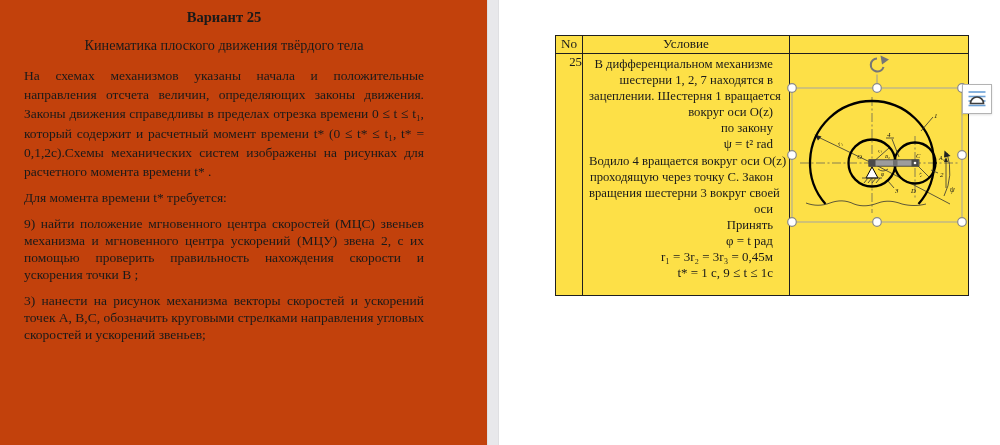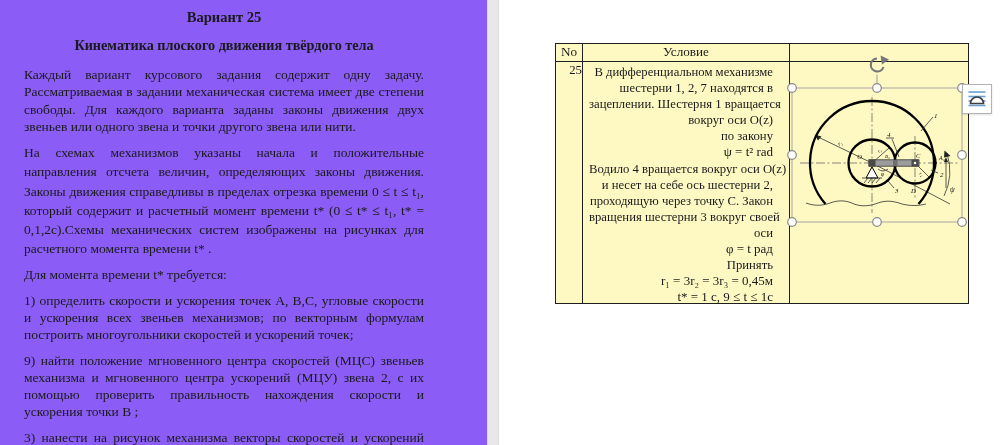--- a/index.html
+++ b/index.html
@@ -1,35 +1,35 @@
 <!DOCTYPE html>
 <html><head>
 <meta charset="utf-8">
 <style>
   html,body{margin:0;padding:0;}
   body{width:1000px;height:445px;background:#ffffff;overflow:hidden;
        font-family:"Liberation Serif", serif;color:#1a1a1a;}
   .canvas{position:relative;width:1000px;height:445px;background:#fff;}
 
   
-  .page-left{position:absolute;left:0;top:0;width:487px;height:445px;background:#8b5cf6;}
+  .page-left{position:absolute;left:0;top:0;width:487px;height:445px;background:#c2410c;}
   .gutter{position:absolute;left:487px;top:0;width:12px;height:445px;
           background:#e8e8eb;border-left:1px solid #dfdfe2;border-right:1px solid #dfdfe2;box-sizing:border-box;}
   .page-right{position:absolute;left:499px;top:0;width:501px;height:445px;background:#fff;}
 
   
   .doc-text{position:absolute;left:24px;top:9px;width:400px;}
   .doc-text h1{font-size:14.6px;font-weight:bold;text-align:center;margin:0 0 11px 0;}
-  .doc-text h2{font-size:14.2px;font-weight:bold;text-align:center;margin:0 0 12px 0;}
+  .doc-text h2{font-size:14.2px;font-weight:normal;text-align:center;margin:0 0 12px 0;}
   .doc-text p{font-size:13.5px;line-height:17.3px;text-align:justify;margin:0 0 8px 0;}
   .doc-text p.wide{line-height:19.2px;}
 
   
-  .task-table{position:absolute;left:555px;top:43px;width:412px;
-              border:1.4px solid #1f1f1f;box-sizing:content-box;background:#fef9c3;font-size:13px;}
+  .task-table{position:absolute;left:555px;top:35px;width:412px;
+              border:1.4px solid #1f1f1f;box-sizing:content-box;background:#fde047;font-size:13px;}
   .t-row{display:flex;}
   .t-head{height:17px;border-bottom:1px solid #1f1f1f;}
   .t-body{height:241px;}
   .cell{box-sizing:border-box;text-align:right;}
   .c-no{width:27px;border-right:1px solid #1f1f1f;}
   .c-cond{width:207px;border-right:1px solid #1f1f1f;}
   .c-schema{flex:1;position:relative;}
   .t-head .cell{text-align:center;padding-top:0;font-size:13.2px;}
   .num-cell{padding:1px 0 0 4px;font-size:12.8px;}
   .cond-cell{padding:2px 16px 0 6px;}
@@ -50,24 +50,22 @@
 </style>
 </head>
 <body>
 
 <div class="canvas">
 
   <section class="page-left">
     <div class="doc-text">
       <h1>Вариант 25</h1>
       <h2>Кинематика плоского движения твёрдого тела</h2>
-      <p>Каждый вариант курсового задания содержит одну задачу. Рассматриваемая в задании механическая система имеет две степени свободы. Для каждого варианта заданы законы движения двух звеньев или одного звена и точки другого звена или нити.</p>
       <p class="wide">На схемах механизмов указаны начала и положительные направления отсчета величин, определяющих законы движения. Законы движения справедливы в пределах отрезка времени 0 ≤ t ≤ t₁, который содержит и расчетный момент времени t* (0 ≤ t* ≤ t₁, t* = 0,1,2с).Схемы механических систем изображены на рисунках для расчетного момента времени t* .</p>
       <p>Для момента времени t* требуется:</p>
-      <p>1) определить скорости и ускорения точек А, В,С, угловые скорости и ускорения всех звеньев механизмов; по векторным формулам построить многоугольники скоростей и ускорений точек;</p>
       <p>9) найти положение мгновенного центра скоростей (МЦС) звеньев механизма и мгновенного центра ускорений (МЦУ) звена 2, с их помощью проверить правильность нахождения скорости и ускорения точки В ;</p>
       <p>3) нанести на рисунок механизма векторы скоростей и ускорений точек А, В,С, обозначить круговыми стрелками направления угловых скоростей и ускорений звеньев;</p>
     </div>
   </section>
 
   <div class="gutter"></div>
 
   <section class="page-right"></section>
 
   <div class="task-table">
@@ -78,26 +76,25 @@
     <div class="t-row t-body">
       <div class="cell c-no num-cell">25</div>
       <div class="cell c-cond cond-cell">
         <div class="cond-line">В дифференциальном механизме</div>
         <div class="cond-line">шестерни 1, 2, 7 находятся в</div>
         <div class="cond-line">зацеплении. Шестерня 1 вращается</div>
         <div class="cond-line">вокруг оси O(z)</div>
         <div class="cond-line">по закону</div>
         <div class="cond-line math">ψ = t² rad</div>
         <div class="cond-line">Водило 4 вращается вокруг оси O(z)</div>
-        <div class="cond-line">и несет на себе ось шестерни 2,</div>
         <div class="cond-line">проходящую через точку C. Закон</div>
         <div class="cond-line">вращения шестерни 3 вокруг своей</div>
         <div class="cond-line">оси</div>
+        <div class="cond-line">Принять</div>
         <div class="cond-line math">φ = t рад</div>
-        <div class="cond-line">Принять</div>
         <div class="cond-line math">r₁ = 3r₂ = 3r₃ = 0,45м</div>
         <div class="cond-line math">t* = 1 с, 9 ≤ t ≤ 1с</div>
       </div>
       <div class="cell c-schema"></div>
     </div>
   </div>
 
   <svg class="figure" viewBox="787 55 180 250">
 
     <g>

